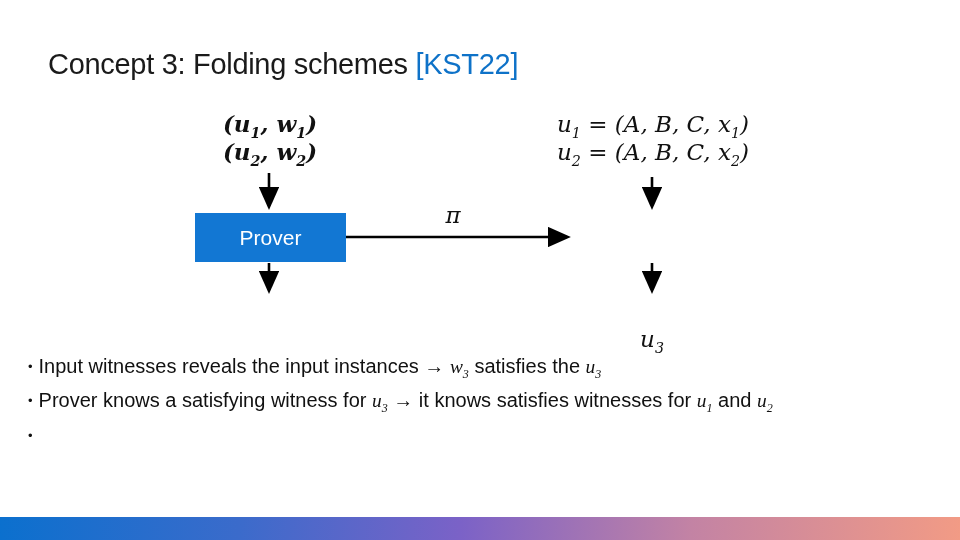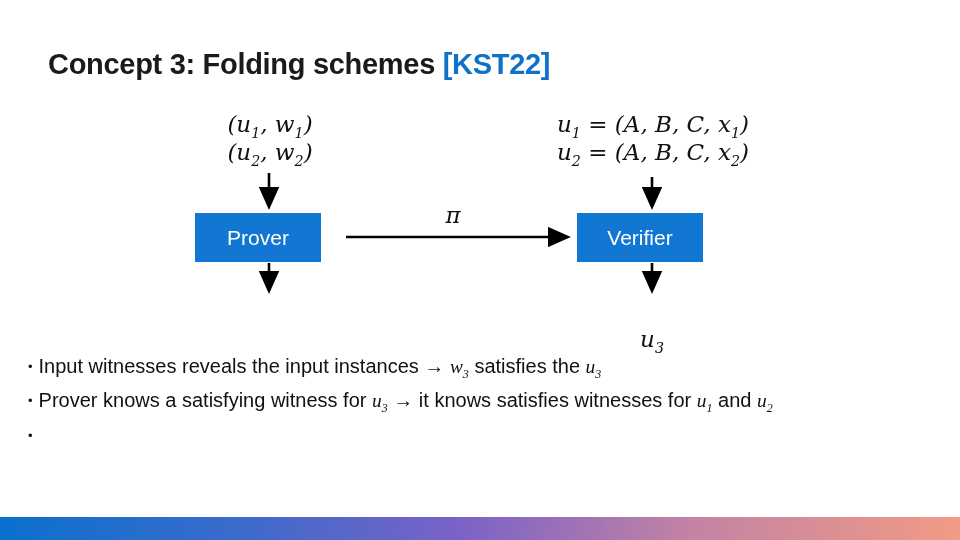--- a/index.html
+++ b/index.html
@@ -9,51 +9,51 @@
     width: 960px; height: 540px;
     background: #ffffff;
     overflow: hidden;
     font-family: "Liberation Sans", sans-serif;
     color: #1a1a1a;
   }
   .title {
     position: absolute;
     left: 48px; top: 48px;
     font-size: 29px;
-    font-weight: bold;
+    font-weight: normal;
     letter-spacing: -0.3px;
     white-space: nowrap;
   }
   .title .cite { color: #0e72c8; }
 
   
   .math, .mathline {
     font-family: "DejaVu Serif", serif;
     font-style: italic;
   }
   sub { font-size: 0.62em; line-height: 0; font-style: italic; }
 
   .mathblock {
     position: absolute;
     text-align: center;
     font-size: 23px;
     line-height: 28px;
     color: #111;
     white-space: nowrap;
   }
-  #prover-inputs   { left: 170px; top: 110px; width: 200px; }
+  #prover-inputs   { left: 170px; top: 110px; width: 200px; font-weight: bold; }
   #verifier-inputs { left: 538px; top: 110px; width: 230px; }
   #pi-label        { left: 430px; top: 201px; width: 46px;  }
   #prover-output   { left: 170px; top: 293px; width: 200px; }
   #verifier-output { left: 552px; top: 285px; width: 200px; margin-top: 40px; }
 
   .node {
     position: absolute;
     top: 213px;
-    width: 126px; height: 49px;
+    width: 151px; height: 49px;
     display: flex; align-items: center; justify-content: center;
     color: #ffffff;
     font-size: 21px;
   }
   #prover-box   { left: 195px; }
   #verifier-box { left: 577px; }
 
   svg.arrows {
     position: absolute;
     left: 0; top: 0;
@@ -120,23 +120,20 @@
     <line x1="269" y1="173" x2="269" y2="206" stroke="#000" stroke-width="2.6" marker-end="url(#ah)"></line>
     <line x1="652" y1="177" x2="652" y2="206" stroke="#000" stroke-width="2.6" marker-end="url(#ah)"></line>
     <line x1="346" y1="237" x2="567" y2="237" stroke="#000" stroke-width="2.6" marker-end="url(#ah)"></line>
     <line x1="269" y1="263" x2="269" y2="290" stroke="#000" stroke-width="2.6" marker-end="url(#ah)"></line>
     <line x1="652" y1="263" x2="652" y2="290" stroke="#000" stroke-width="2.6" marker-end="url(#ah)"></line>
   </svg>
 
   <div class="node" id="prover-box" style="background: rgb(18, 119, 211);">
     <span>Prover</span>
   </div>
-  <div class="node" id="verifier-box" style="background: rgb(18, 119, 211);">
-    <span>Verifier</span>
-  </div>
 
   <div class="mathblock" id="verifier-output">
     <span class="mathline">u<sub>3</sub></span>
   </div>
 
   <div class="bullets">
     <div class="bullet">
       <span class="dot">•</span>
       <span><span>Input witnesses reveals the input instances </span><span class="arrow">→</span><span> </span><span class="math">w<sub>3</sub></span><span> satisfies the </span><span class="math">u<sub>3</sub></span></span>
     </div>

